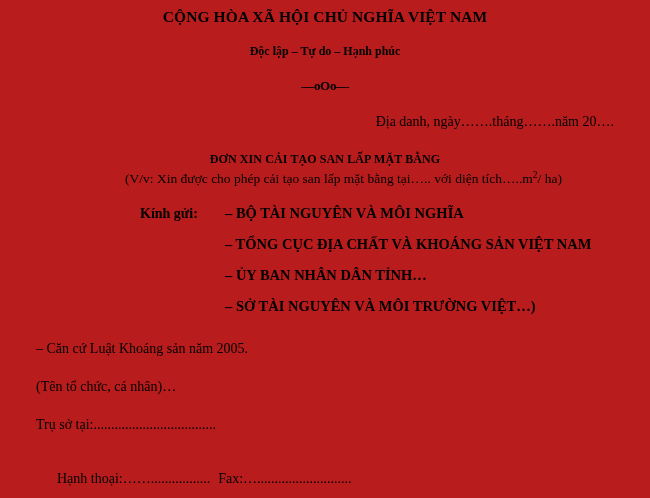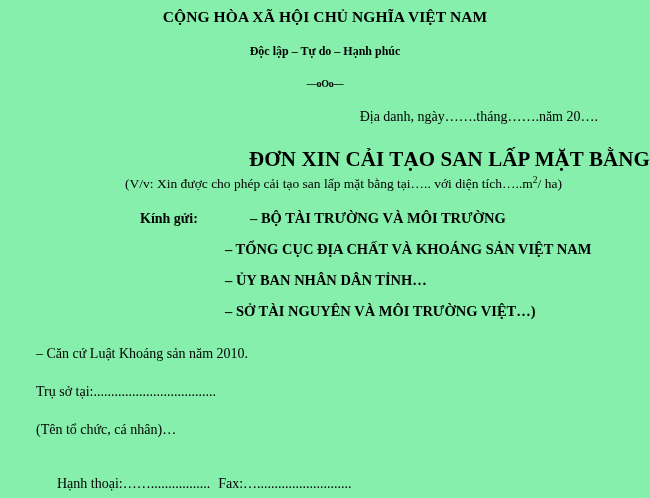--- a/index.html
+++ b/index.html
@@ -6,21 +6,21 @@
   html, body {
     margin: 0;
     padding: 0;
     background: #ffffff;
   }
 
   .page {
     position: relative;
     width: 650px;
     height: 498px;
-    background: #86efac;
+    background: #b91c1c;
     overflow: hidden;
     font-family: "Liberation Serif", "DejaVu Serif", serif;
     color: #000000;
     -webkit-font-smoothing: antialiased;
   }
 
   
   .national-header {
     text-align: center;
     font-weight: bold;
@@ -32,38 +32,38 @@
   .motto {
     text-align: center;
     font-weight: bold;
     font-size: 12px;
     padding-top: 18px;
   }
 
   .separator {
     text-align: center;
     font-weight: bold;
-    font-size: 10px;
+    font-size: 13px;
     padding-top: 19px;
     letter-spacing: -0.3px;
   }
 
   
   .dateline-row {
     text-align: right;
     padding-top: 20px;
-    padding-right: 52px;
+    padding-right: 36px;
     font-size: 14px;
   }
 
   
   .doc-title {
-    text-align: right;
+    text-align: center;
     font-weight: bold;
-    font-size: 21px;
+    font-size: 12px;
     padding-top: 22px;
     letter-spacing: 0.1px;
   }
 
   .doc-subtitle {
     text-align: center;
     font-size: 13.5px;
     padding-top: 4px;
     margin-left: 37px;
   }
@@ -80,21 +80,20 @@
   }
 
   .recipient-row {
     display: flex;
     align-items: baseline;
     padding-top: 14px;
   }
 
   .recipient-row:first-child {
     padding-top: 0;
-    gap: 25px;
   }
 
   .kinh-gui-label {
     width: 140px;
     flex: 0 0 140px;
     text-align: left;
     padding-left: 140px;
     box-sizing: border-box;
     font-weight: bold;
     font-size: 14px;
@@ -150,21 +149,21 @@
   <div class="doc-title">ĐƠN XIN CẢI TẠO SAN LẤP MẶT BẰNG</div>
 
   <div class="doc-subtitle">
     <span>(V/v: Xin được cho phép cải tạo san lấp mặt bằng tại….. với diện tích…..m</span><sup>2</sup><span>/ ha)</span>
   </div>
 
   <div class="recipients">
 
     <div class="recipient-row">
       <span class="kinh-gui-label">Kính gửi:</span>
-      <span class="recipient-text">– BỘ TÀI TRƯỜNG VÀ MÔI TRƯỜNG</span>
+      <span class="recipient-text">– BỘ TÀI NGUYÊN VÀ MÔI NGHĨA</span>
     </div>
 
     <div class="recipient-row">
       <span class="kinh-gui-spacer"></span>
       <span class="recipient-text">– TỔNG CỤC ĐỊA CHẤT VÀ KHOÁNG SẢN VIỆT NAM</span>
     </div>
 
     <div class="recipient-row">
       <span class="kinh-gui-spacer"></span>
       <span class="recipient-text">– ỦY BAN NHÂN DÂN TỈNH…</span>
@@ -172,25 +171,25 @@
 
     <div class="recipient-row">
       <span class="kinh-gui-spacer"></span>
       <span class="recipient-text">– SỞ TÀI NGUYÊN VÀ MÔI TRƯỜNG VIỆT…)</span>
     </div>
 
   </div>
 
   <div class="body-block">
 
-    <div class="body-line">– Căn cứ Luật Khoáng sản năm 2010.</div>
+    <div class="body-line">– Căn cứ Luật Khoáng sản năm 2005.</div>
+
+    <div class="body-line">(Tên tổ chức, cá nhân)…</div>
 
     <div class="body-line">Trụ sở tại:...................................</div>
-
-    <div class="body-line">(Tên tổ chức, cá nhân)…</div>
 
     <div class="body-line">
       <span>Hạnh thoại:…….................</span><span class="fax-gap"></span><span>Fax:…...........................</span>
     </div>
 
   </div>
 
 </div>
 
 </body></html>

